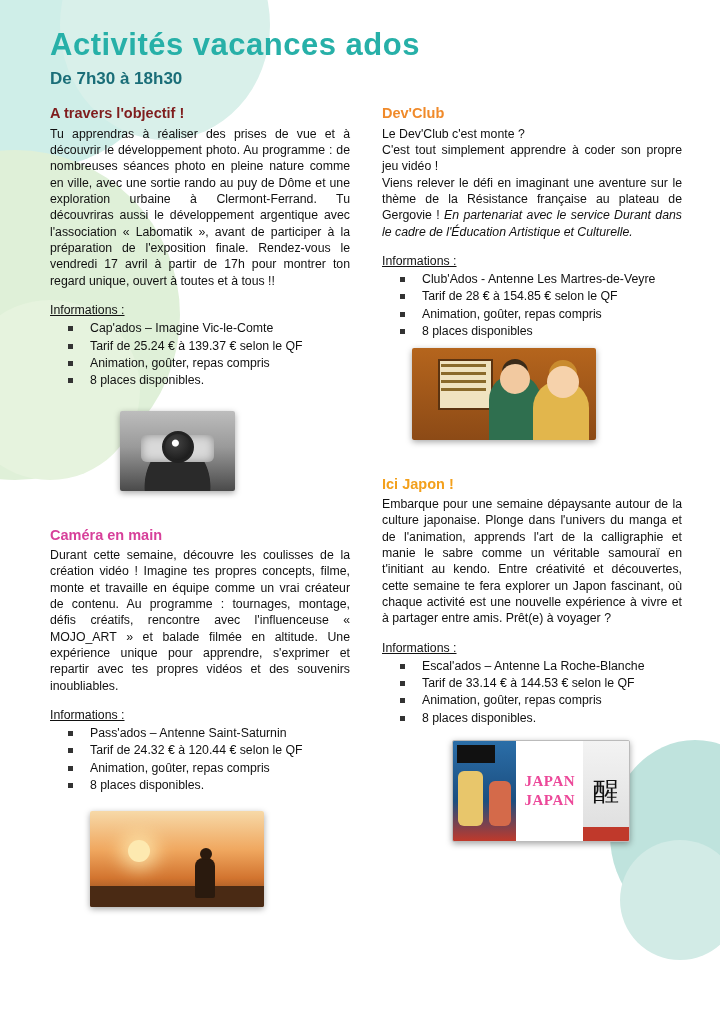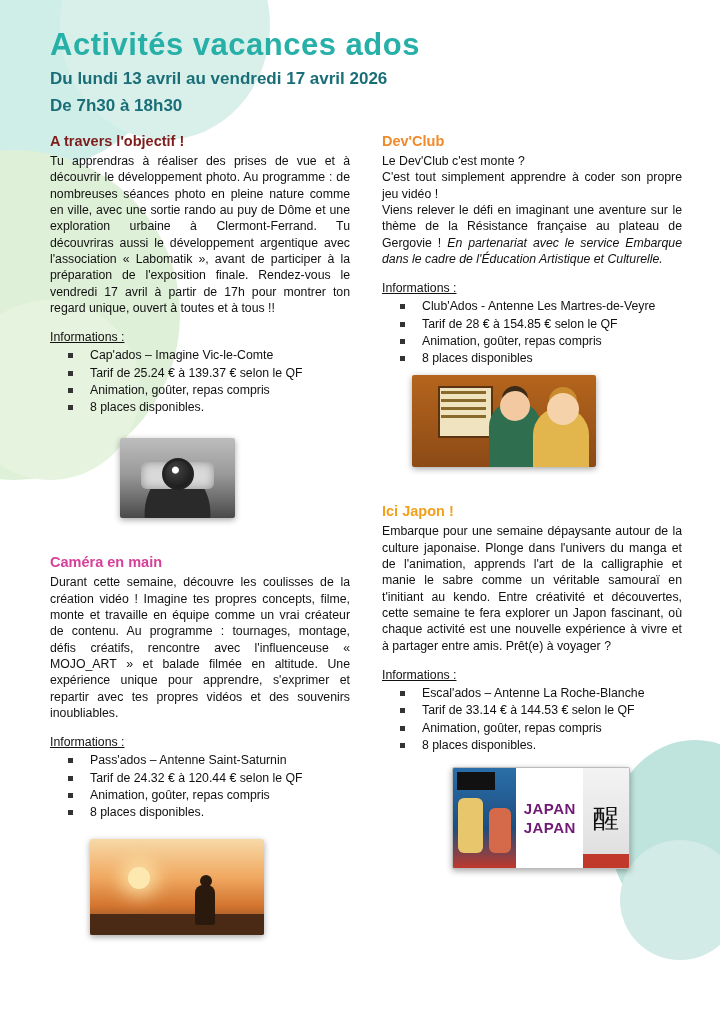--- a/index.html
+++ b/index.html
@@ -276,24 +276,24 @@
     background: #111;
   }
   .ph-japan .mid-panel {
     width: 38%; height: 100%;
     background: #fff;
     display: flex; flex-direction: column;
     align-items: center; justify-content: center;
     gap: 2px;
   }
   .ph-japan .jtext {
-    font-family: Liberation Sans, sans-serif;
+    font-family: Liberation Serif, serif;
     font-weight: bold;
     font-size: 15px;
-    color: #701a75;
+    color: #ec4899;
     letter-spacing: 0.5px;
   }
   .ph-japan .right-panel {
     width: 26%; height: 100%;
     background: linear-gradient(180deg, #f3f3f3 0%, #ddd 100%);
     position: relative;
   }
   .ph-japan .right-panel .kanji {
     position: absolute; left: 50%; top: 50%;
     transform: translate(-50%,-50%);
@@ -312,21 +312,20 @@
 <div class="blob blob-teal-top"></div>
 <div class="blob blob-teal-top2"></div>
 <div class="blob blob-green-left"></div>
 <div class="blob blob-green-left2"></div>
 <div class="blob blob-teal-right"></div>
 <div class="blob blob-teal-right2"></div>
 
 <div class="page">
 
   <h1 class="title">Activités vacances ados</h1>
-  <div class="subtitle">Du lundi 13 avril au vendredi 17 avril 2026</div>
   <div class="subtitle">De 7h30 à 18h30</div>
 
   <div class="columns">
 
     <div class="col">
 
       <div>
         <div class="sec-title t-green">A travers l'objectif !</div>
         <p class="body-text">Tu apprendras à réaliser des prises de vue et à découvrir le développement photo. Au programme : de nombreuses séances photo en pleine nature comme en ville, avec une sortie rando au puy de Dôme et une exploration urbaine à Clermont-Ferrand. Tu découvriras aussi le développement argentique avec l'association « Labomatik », avant de participer à la préparation de l'exposition finale. Rendez-vous le vendredi 17 avril à partir de 17h pour montrer ton regard unique, ouvert à toutes et à tous !!</p>
         <div class="info-label">Informations :</div>
@@ -364,21 +363,21 @@
       </div>
 
     </div>
 
     <div class="col">
 
       <div>
         <div class="sec-title t-orange">Dev'Club</div>
         <p class="body-text" style="text-align:left">Le Dev'Club c'est monte ?</p>
         <p class="body-text">C'est tout simplement apprendre à coder son propre jeu vidéo !</p>
-        <p class="body-text"><span>Viens relever le défi en imaginant une aventure sur le thème de la Résistance française au plateau de Gergovie ! </span><em>En partenariat avec le service Embarque dans le cadre de l'Éducation Artistique et Culturelle.</em></p>
+        <p class="body-text"><span>Viens relever le défi en imaginant une aventure sur le thème de la Résistance française au plateau de Gergovie ! </span><em>En partenariat avec le service Durant dans le cadre de l'Éducation Artistique et Culturelle.</em></p>
         <div class="info-label">Informations :</div>
         <ul class="info-list">
           <li>Club'Ados - Antenne Les Martres-de-Veyre</li>
           <li>Tarif de 28 € à 154.85 € selon le QF</li>
           <li>Animation, goûter, repas compris</li>
           <li>8 places disponibles</li>
         </ul>
         <div class="photo ph-manga">
           <div class="screen"></div>
           <div class="screen-lines"></div>

